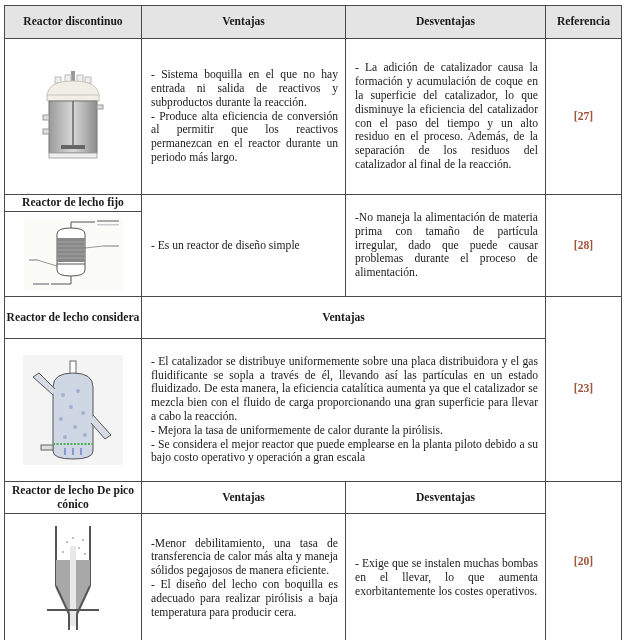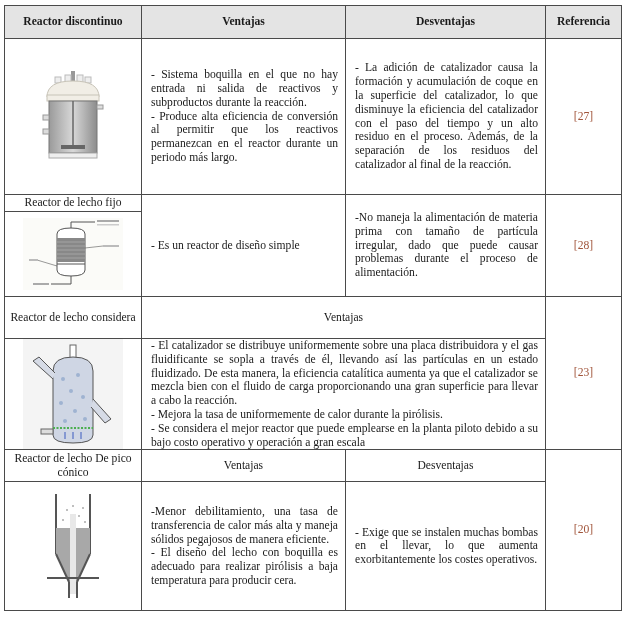--- a/index.html
+++ b/index.html
@@ -2,24 +2,24 @@
 <html><head>
   <meta charset="utf-8">
   <style>
     html, body { margin: 0; padding: 0; background: #ffffff; }
     body { width: 624px; height: 640px; position: relative; overflow: hidden;
            font-family: "Liberation Serif", "DejaVu Serif", serif; color: #1a1a1a; }
     table.rt { position: absolute; left: 4px; top: 5px; border-collapse: collapse;
                table-layout: fixed; width: 617px; padding-left: 40px; }
     table.rt td { border: 1.5px solid #4a4a4a; padding: 0; vertical-align: middle; font-size: 11.6px; line-height: 13.8px; }
     .hdr { background: #e4e4e4; font-weight: bold; text-align: center; font-size: 12.2px; line-height: 14px; }
-    .sub { font-weight: normal; text-align: center; font-size: 12.2px; line-height: 14px; background: #ffffff; }
+    .sub { font-weight: bold; text-align: center; font-size: 12.2px; line-height: 14px; background: #ffffff; }
     .txt { text-align: justify; padding: 0 7px 0 9px !important; }
     .txt p { margin: 0; }
-    .ref { text-align: center; color: #a0543a; font-size: 13.5px; }
+    .ref { text-align: center; color: #a0543a; font-size: 13.5px; font-weight: bold; }
     .imgcell { text-align: center; }
     .imgcell svg { display: block; margin: 0 auto; }
   </style>
 </head>
 <body>
 
 <table class="rt">
   <colgroup>
     <col style="width:137px">
     <col style="width:204px">
@@ -108,21 +108,21 @@
     </td>
   </tr>
 
   <tr style="height:42px">
     <td class="sub">
       <span>Reactor de lecho considera</span>
     </td>
     <td class="sub" colspan="2">Ventajas</td>
     <td class="ref" rowspan="2">[23]</td>
   </tr>
-  <tr style="height:111px">
+  <tr style="height:143px">
     <td class="imgcell">
       <svg width="100" height="110" viewBox="0 0 100 110">
         <rect x="0" y="0" width="100" height="110" fill="#f4f4f4"></rect>
         <rect x="47" y="6" width="6" height="14" fill="#fff" stroke="#666"></rect>
         <path d="M30 96 L30 32 Q30 18 50 18 Q70 18 70 32 L70 96 Q70 104 50 104 Q30 104 30 96 Z" fill="#cfd6e4" stroke="#555"></path>
         <path d="M30 40 L10 22 L16 18 L32 34" fill="#d6dbe6" stroke="#555"></path>
         <path d="M70 60 L88 80 L82 84 L68 68" fill="#d6dbe6" stroke="#555"></path>
         <g fill="#9fb3d1">
           <circle cx="40" cy="40" r="2"></circle>
               <circle cx="55" cy="36" r="2"></circle>

